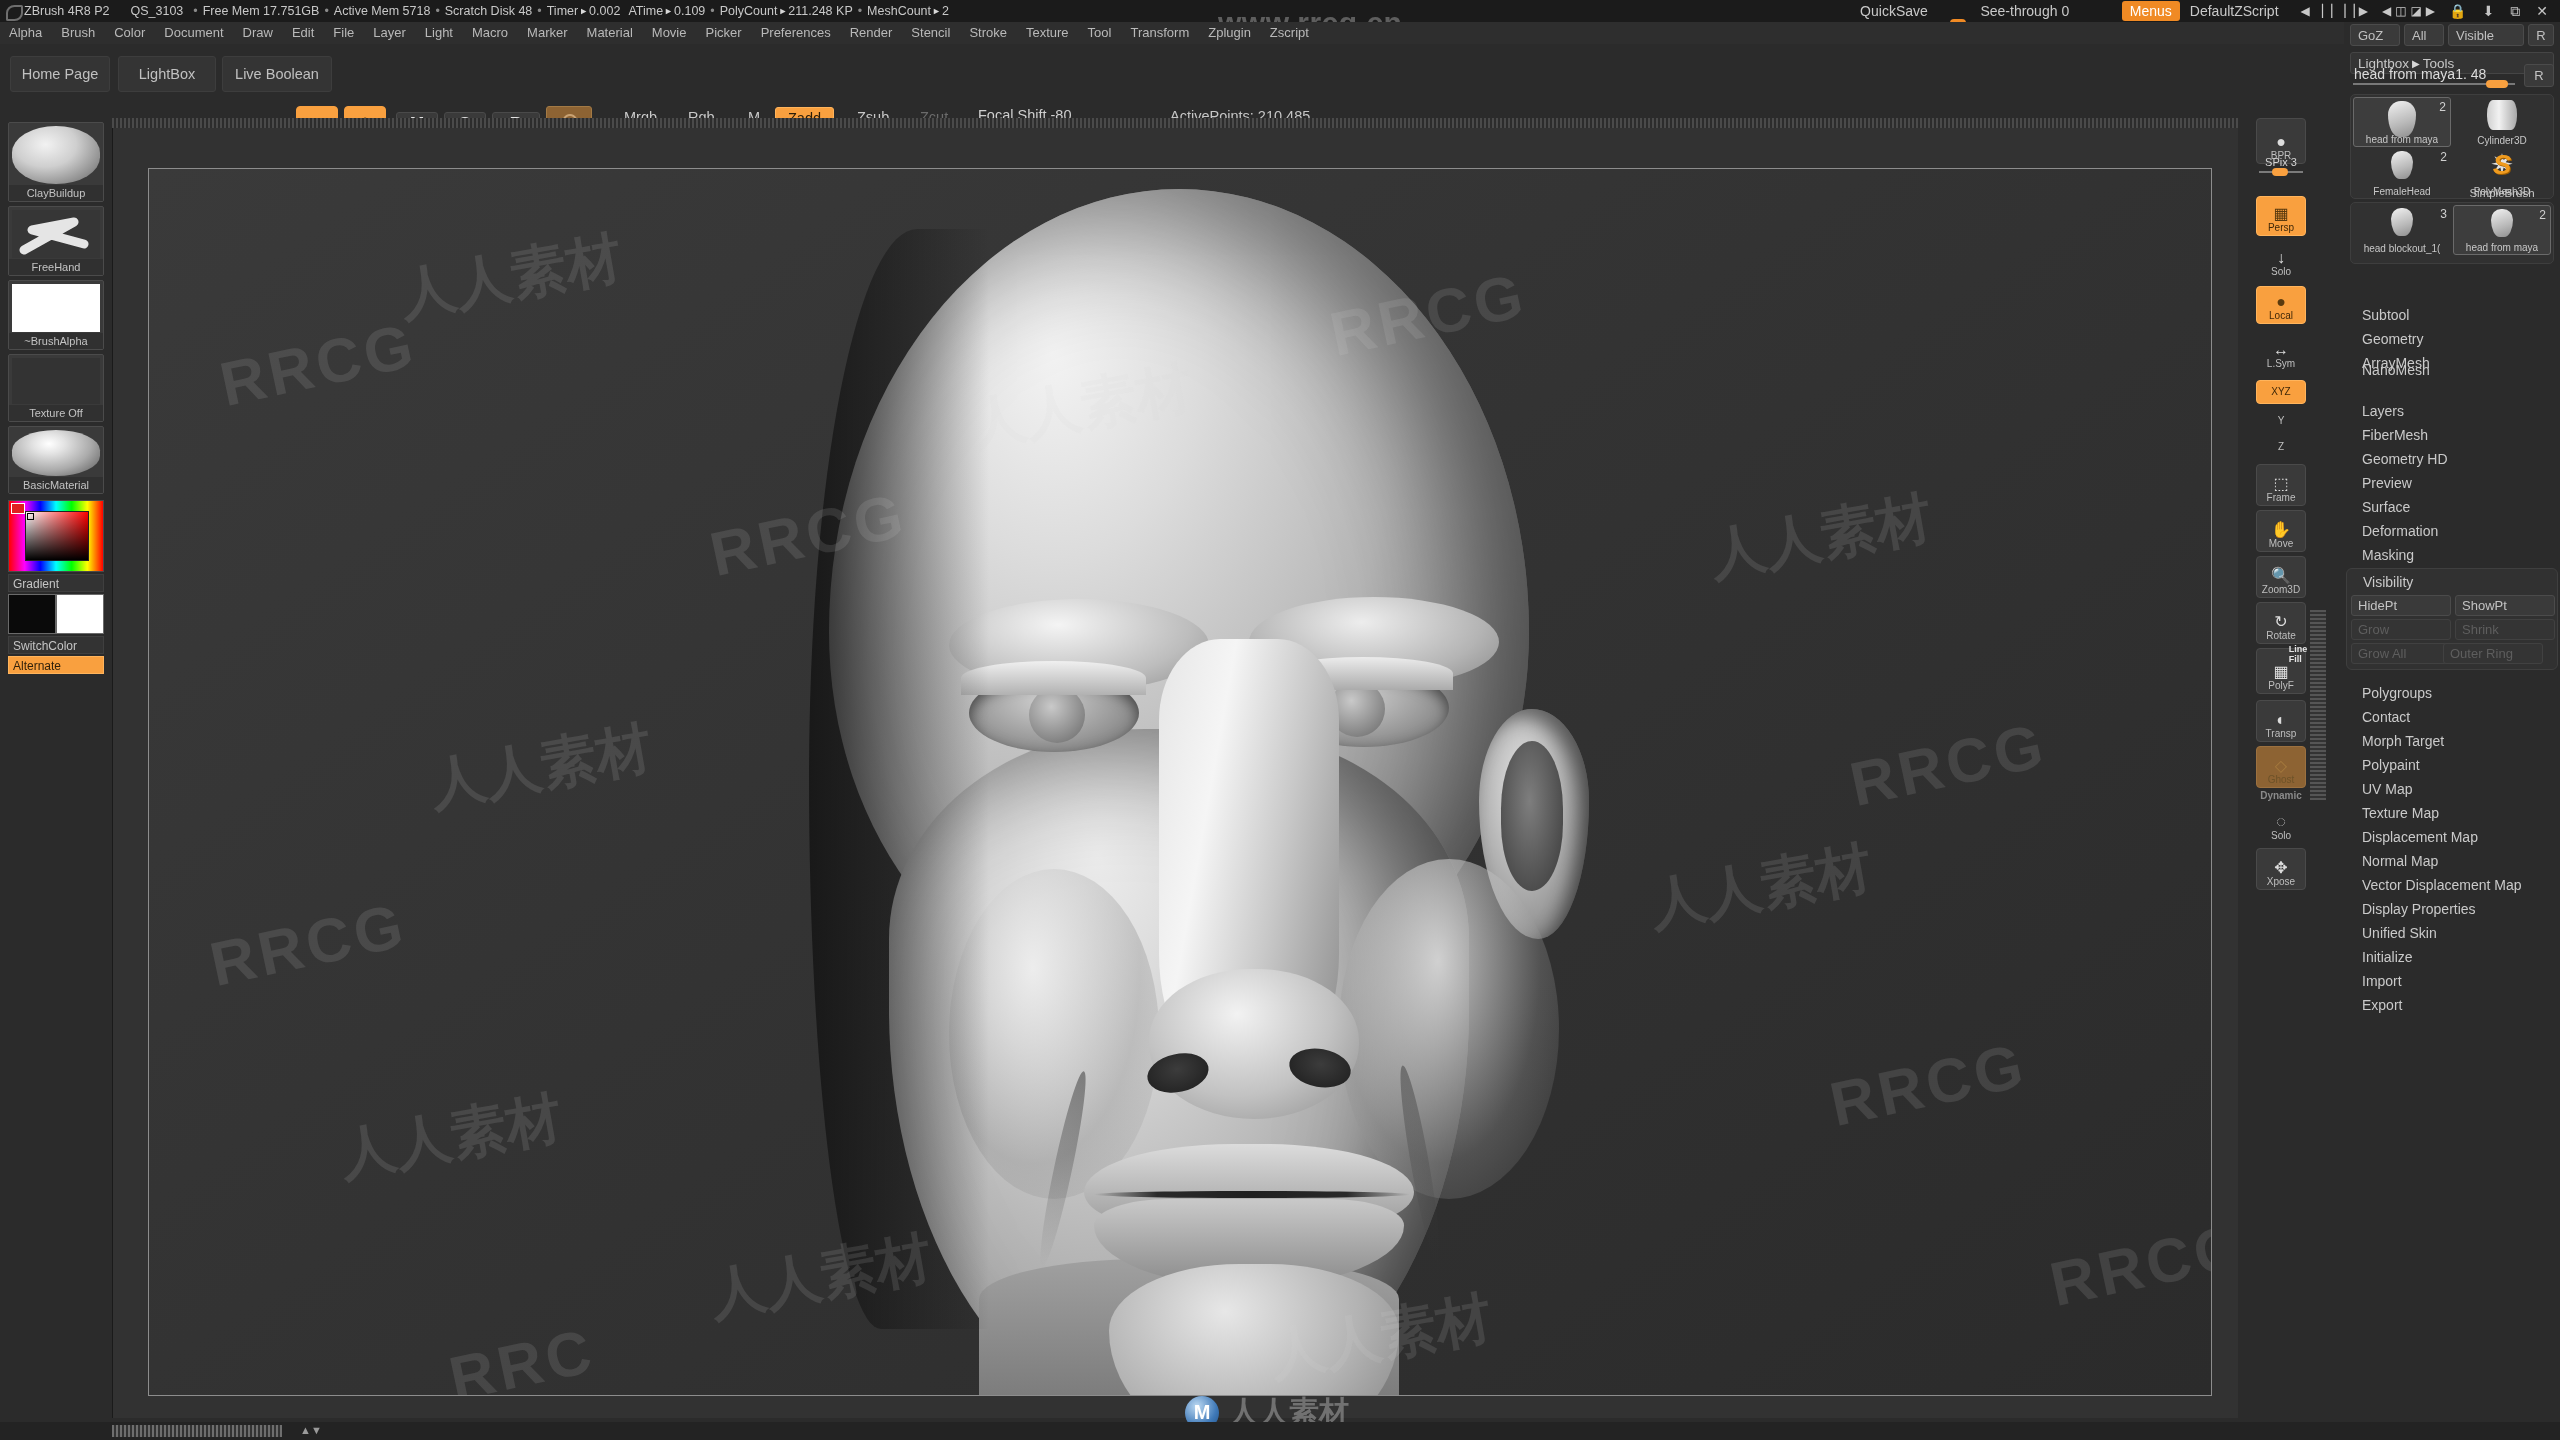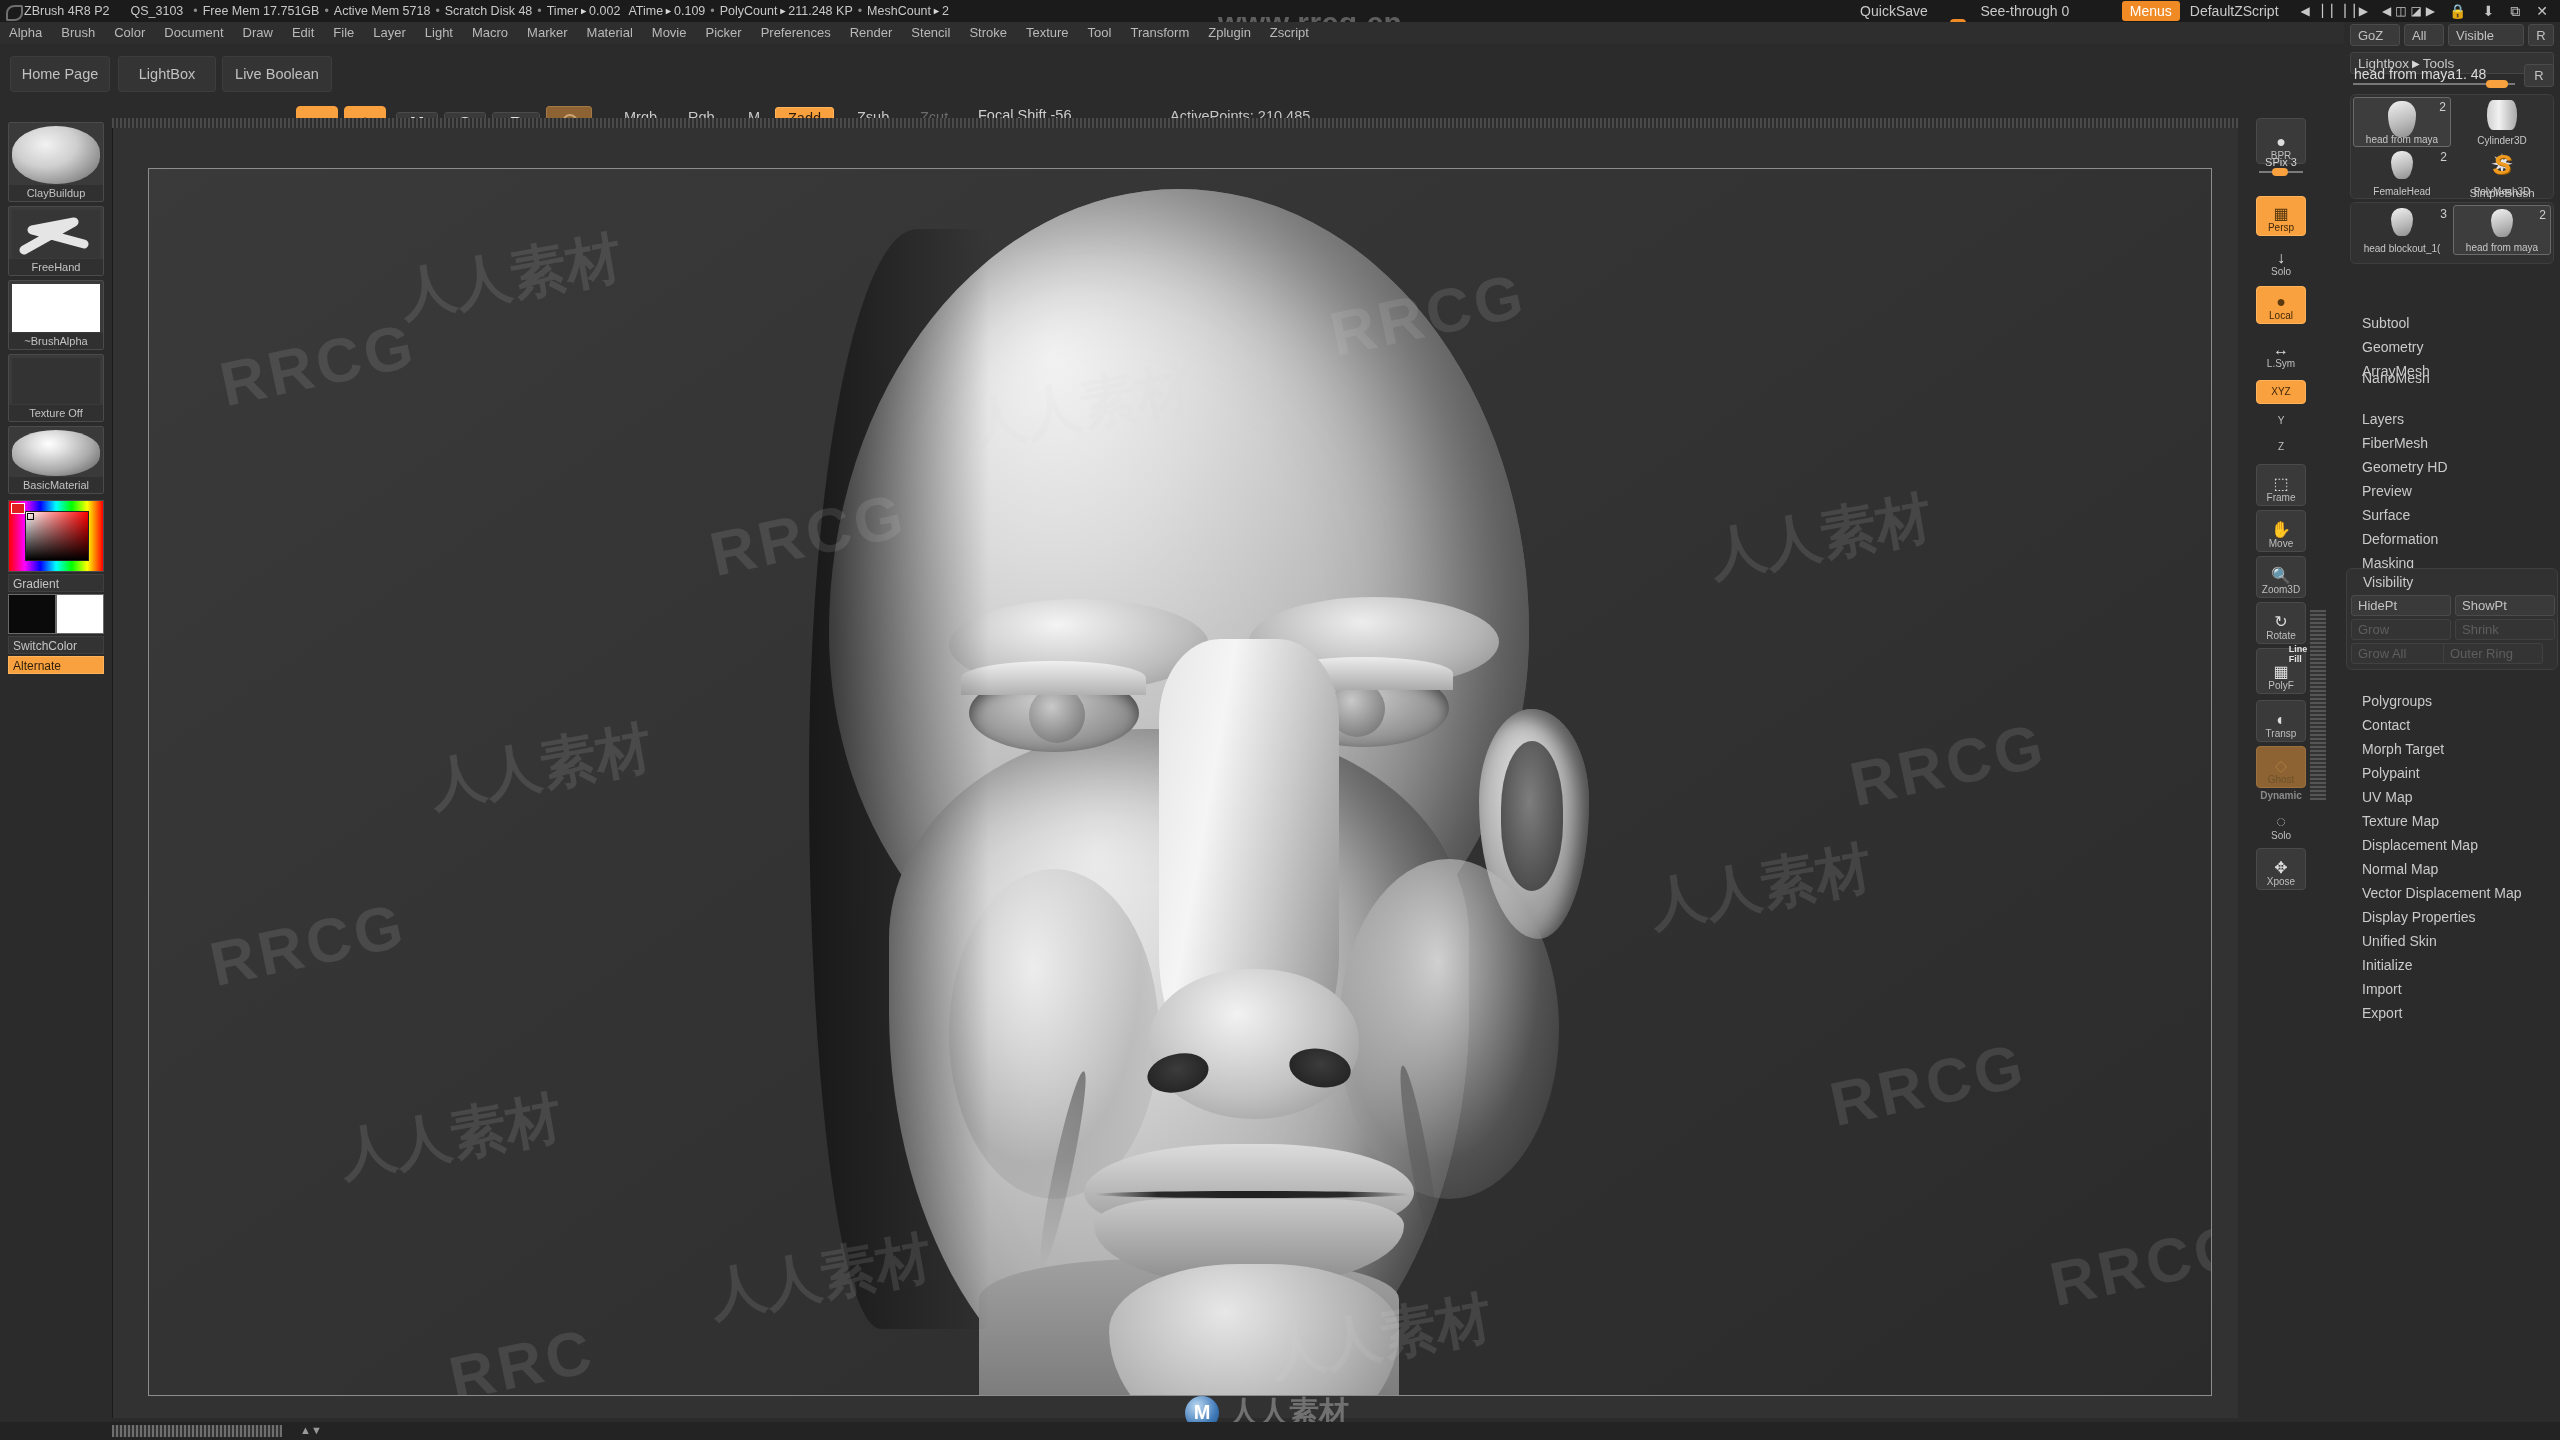--- a/index.html
+++ b/index.html
@@ -334,21 +334,21 @@
     background: linear-gradient(160deg,#f2f2f2,#b9b9b9 60%,#8d8d8d 100%);
   }
   .cylico { width: 30px; height: 30px; border-radius: 6px/14px;
     background: linear-gradient(90deg,#cfcfcf,#f2f2f2 40%,#a8a8a8 100%); }
   .starico { color: #e3e3e3; font-size: 28px; line-height: 28px; }
   .sico { color: #ef9b1f; font-size: 28px; font-weight: bold; font-style: italic; line-height: 30px;
     text-shadow: 1px 1px 0 #a35f00; }
 
   .rp-item {
     position: absolute; left: 18px; width: 190px; height: 22px;
-    font-size: 14px; color: #cacaca; line-height: 22px; margin-top: 8px;
+    font-size: 14px; color: #cacaca; line-height: 22px;
   }
   #visgroup {
     position: absolute; left: 2px; width: 212px; height: 102px;
     background: #313131; border: 1px solid #3f3f3f; border-radius: 6px;
   }
   .vbtn {
     position: absolute; width: 100px; height: 21px; background: #3a3a3a;
     border: 1px solid #4b4b4b; border-radius: 3px; color: #c3c3c3; font-size: 13px;
     display: flex; align-items: center; padding-left: 6px;
   }
@@ -493,21 +493,21 @@
     <span class="tgl dim" style="left:908px; top:63px;">Zcut</span>
 
     <span class="sld-lbl" style="left:612px; top:89px; color:#757575;">Rgb Intensity</span>
     <span class="sld-track" style="left:612px; top:110px; width:160px;"></span>
     <span class="sld-knob" style="left:750px; top:113px;"></span>
 
     <span class="sld-lbl" style="left:776px; top:89px;">Z Intensity 20</span>
     <span class="sld-track" style="left:776px; top:110px; width:160px;"></span>
     <span class="sld-knob" style="left:800px; top:113px;"></span>
 
-    <span class="sld-lbl" style="left:978px; top:63px;">Focal Shift -56</span>
+    <span class="sld-lbl" style="left:978px; top:63px;">Focal Shift -80</span>
     <span class="sld-track" style="left:978px; top:84px; width:180px;"></span>
     <span class="sld-knob" style="left:1010px; top:87px;"></span>
 
     <span class="sld-lbl" style="left:978px; top:89px;">Draw Size 2</span>
     <span class="sld-track" style="left:978px; top:110px; width:180px;"></span>
     <span class="sld-knob" style="left:980px; top:113px;"></span>
     <span style="position:absolute;left:1122px;top:96px;font-size:11px;font-weight:bold;color:#d9d9d9;">Dynamic</span>
 
     <span class="stat" style="left:1170px; top:64px;">ActivePoints: 210,485</span>
     <span class="stat" style="left:1170px; top:90px;">TotalPoints: 13.465 Mil</span>

